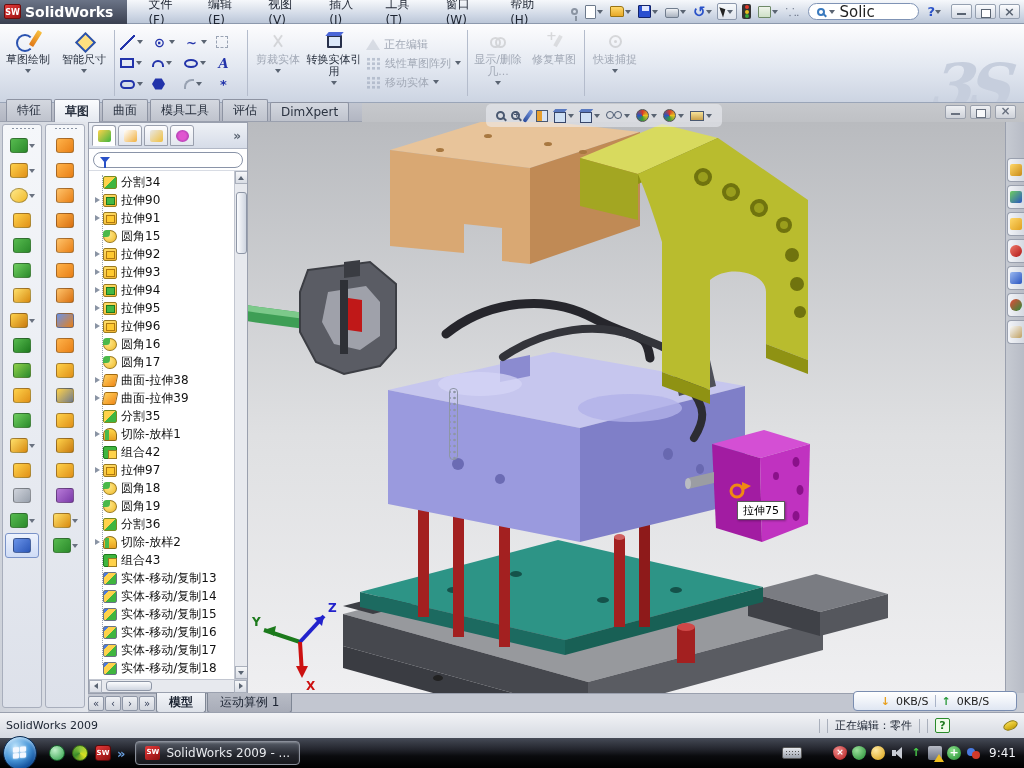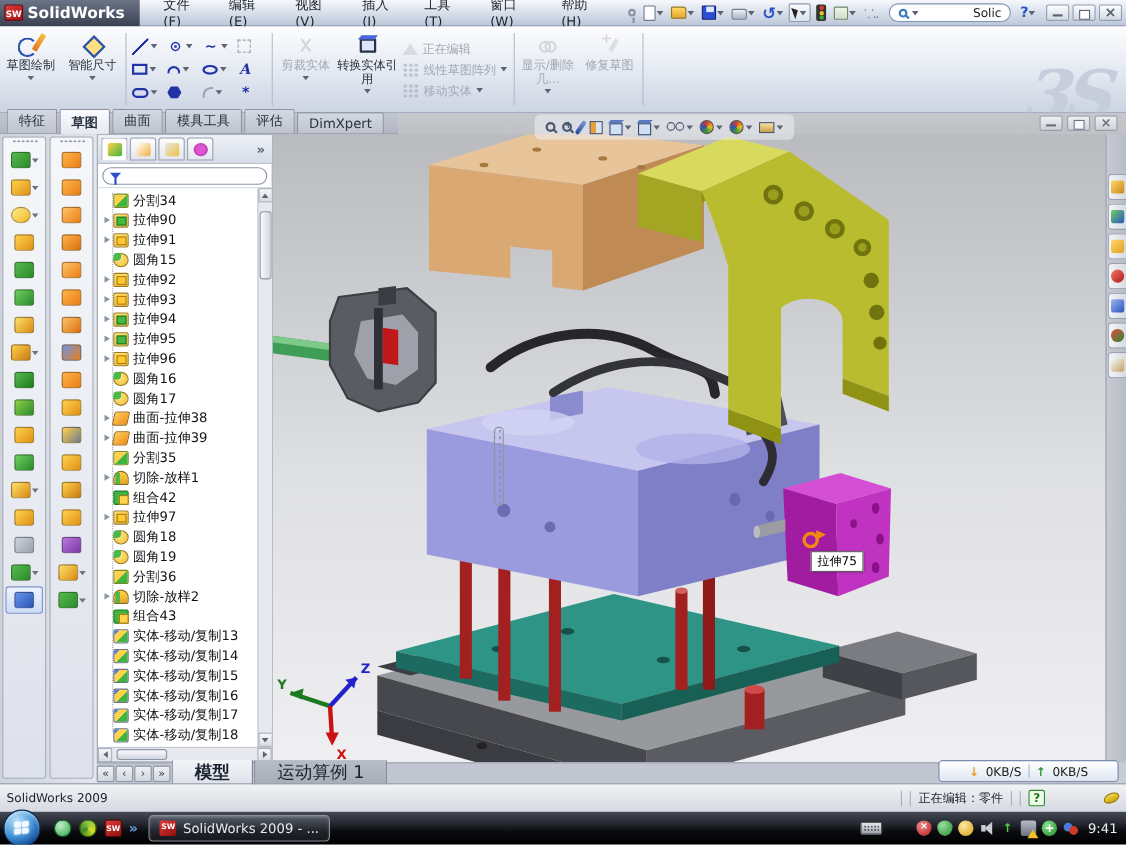--- a/index.html
+++ b/index.html
@@ -30,21 +30,21 @@
   .sel-ic{width:0;height:0;border-left:5px solid #222;border-top:4px solid transparent;border-bottom:7px solid transparent;transform:rotate(-20deg);}
   .boxed{border:1px solid #8d99ad;background:linear-gradient(#f8fafc,#dde3ec);padding:2px 3px;}
   .traffic{width:9px;height:15px;background:#333;border-radius:2px;display:flex;flex-direction:column;align-items:center;justify-content:space-evenly;}
   .traffic i{width:4px;height:4px;border-radius:50%;display:block;}
   .opt-ic{width:13px;height:12px;background:linear-gradient(#eef4ea,#cfe0c8);border:1px solid #6f8a68;border-radius:1px;}
   .addin-ic{color:#6a7486;font-size:11px;letter-spacing:-1px;}
   .search-pill{display:flex;align-items:center;gap:4px;margin-left:8px;height:17px;padding:0 8px;width:112px;
     background:#fff;border:1px solid #7f93b5;border-radius:9px;}
   .mag{position:relative;width:8px;height:8px;border:2px solid #3a7abf;border-radius:50%;flex:none;}
   .mag::after{content:"";position:absolute;width:5px;height:2px;background:#3a7abf;transform:rotate(45deg);right:-4px;bottom:-2px;}
-  .search-text{font-size:11px;color:#222;flex:1;text-align:right;}
+  .search-text{font-size:15px;color:#222;flex:1;}
   .help-q{font-weight:bold;color:#2a52c8;font-size:13px;margin-left:8px;}
   .winbtns{display:flex;gap:3px;margin-left:10px;margin-right:4px;}
   .wb{width:21px;height:15px;border:1px solid #95a0b0;border-radius:2px;background:linear-gradient(#fbfcfe,#d4dae4);position:relative;}
   .wb-min::after{content:"";position:absolute;left:5px;bottom:3px;width:9px;height:2px;background:#5a6472;}
   .wb-rest::after{content:"";position:absolute;left:5px;top:4px;width:8px;height:7px;border:1px solid #5a6472;background:#fff;}
   .wb-close::after{content:"×";position:absolute;left:0;right:0;top:-1px;text-align:center;color:#5a6472;font-size:13px;font-weight:bold;}
 
   
   .ribbon{position:absolute;left:0;top:24px;width:1024px;height:79px;
     background:linear-gradient(180deg,#fdfdfe,#e3e8f1 55%,#ccd4e2);border-bottom:1px solid #9aa5b8;display:flex;align-items:stretch;overflow:hidden;}
@@ -188,21 +188,21 @@
     border:1px solid #8e96a6;border-radius:4px;background-image:radial-gradient(#8e96a6 1px,transparent 1.3px);background-size:5px 6px;background-position:2px 6px;}
 
   
   .taskpane{position:absolute;left:1005px;top:122px;width:19px;height:571px;background:linear-gradient(90deg,#c6cad2,#b8bcc6);border-left:1px solid #9aa0ae;padding-top:36px;display:flex;flex-direction:column;gap:3px;align-items:center;}
   .tpbtn{width:17px;height:24px;background:linear-gradient(90deg,#f2f4f8,#d6dae2);border:1px solid #9aa0ae;border-right:none;border-radius:4px 0 0 4px;display:flex;align-items:center;justify-content:center;}
   .tp-ic{width:12px;height:12px;border-radius:2px;}
 
   
   .bottomtabs{position:absolute;left:88px;top:693px;width:917px;height:19px;background:#c2c6d0;display:flex;align-items:center;gap:1px;border-top:1px solid #9aa0ae;}
   .navbtn{width:16px;height:15px;background:linear-gradient(#eef0f4,#d2d6de);border:1px solid #8e96a6;border-radius:2px;font-size:10px;line-height:13px;text-align:center;color:#37415a;}
-  .btab{padding:1px 20px;font-size:16px;color:#1a2230;border:1px solid #7e8694;background:linear-gradient(#b8bcc6,#a8acb8);border-top:none;border-radius:0 0 3px 3px;}
+  .btab{padding:1px 12px;font-size:12px;color:#1a2230;border:1px solid #7e8694;background:linear-gradient(#b8bcc6,#a8acb8);border-top:none;border-radius:0 0 3px 3px;}
   .btab.active{background:linear-gradient(#f2f4f8,#dde1e8);font-weight:bold;}
   .netwidget{position:absolute;left:853px;top:691px;width:164px;height:20px;display:flex;align-items:center;justify-content:center;gap:6px;
     background:linear-gradient(#ffffff,#dfe6f2);border:1px solid #7a8db0;border-radius:4px;font-size:11px;color:#222;}
   .net-dn{color:#e8a020;font-weight:bold;} .net-up{color:#2a9a3a;font-weight:bold;}
   .netdiv{width:1px;height:12px;background:#aab4c8;}
   .statusbar{position:absolute;left:0;top:712px;width:1024px;height:26px;background:linear-gradient(#f2f3f6,#d5d9e1);border-top:1px solid #9aa0ae;display:flex;align-items:center;font-size:11px;color:#1a2230;padding:0 6px;}
   .sb-right{margin-left:auto;display:flex;align-items:center;gap:7px;}
   .sbsep{width:1px;height:14px;background:#aab0bc;}
   .qbadge{width:15px;height:15px;border:1px solid #2a8a2a;background:#eefbe8;color:#1e7a1e;font-weight:bold;font-size:11px;text-align:center;line-height:14px;border-radius:2px;}
   .pencil-ellipse{width:15px;height:9px;background:linear-gradient(#f4d84a,#caa40a);border:1px solid #8a7404;border-radius:50%;transform:rotate(-24deg);margin-left:46px;}
@@ -428,20 +428,27 @@
       <span>显示/删除几...</span>
         <span class="caret"></span>
     </div>
     <div class="rbig dis">
       <span class="icwrap">
           <span class="rep-ic"></span>
         </span>
       <span>修复草图</span>
     </div>
     <div class="rsep"></div>
+    <div class="rbig dis">
+      <span class="icwrap">
+          <span class="qs-ic"></span>
+        </span>
+      <span>快速捕捉</span>
+        <span class="caret"></span>
+    </div>
     <div class="watermark">3S</div>
   </div>
 
   <div class="tabbar">
       <span class="ctab">特征</span>
       <span class="ctab active">草图</span>
       <span class="ctab">曲面</span>
       <span class="ctab">模具工具</span>
       <span class="ctab">评估</span>
       <span class="ctab">DimXpert</span>

